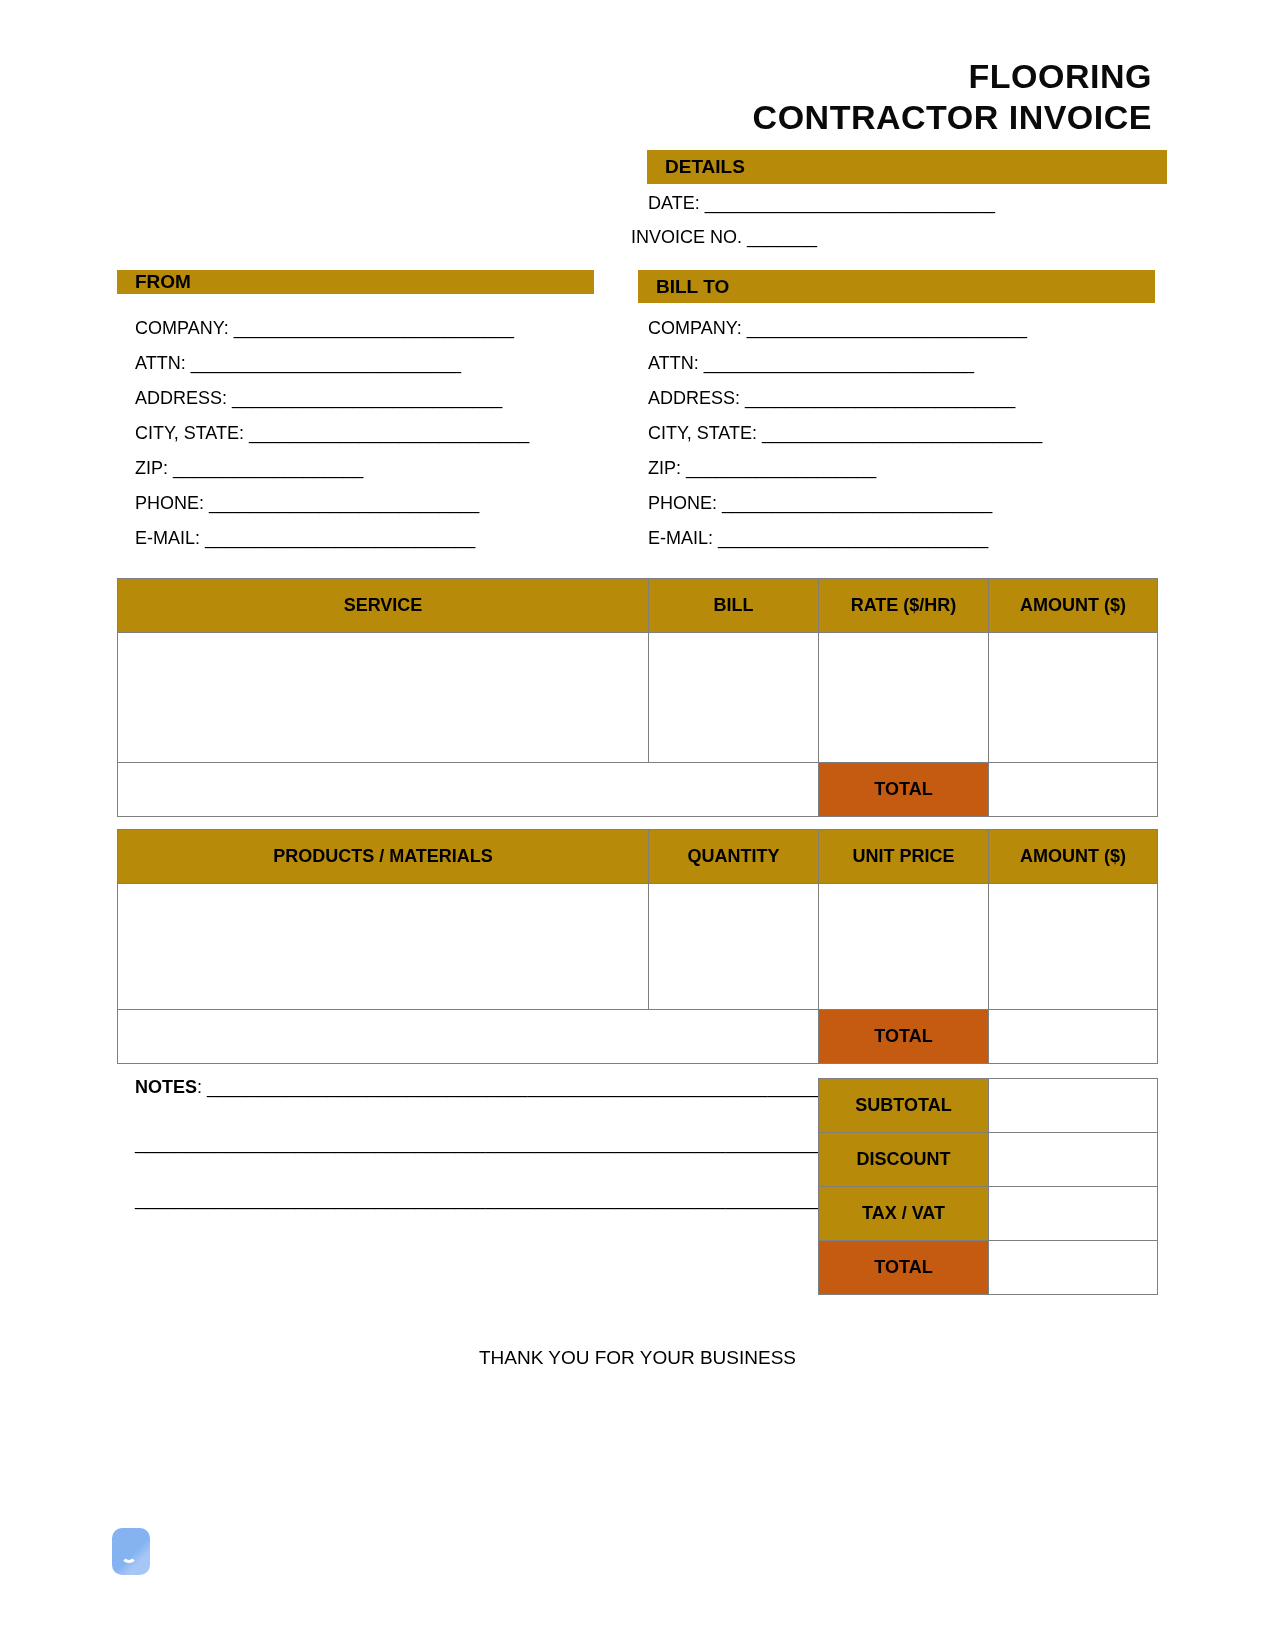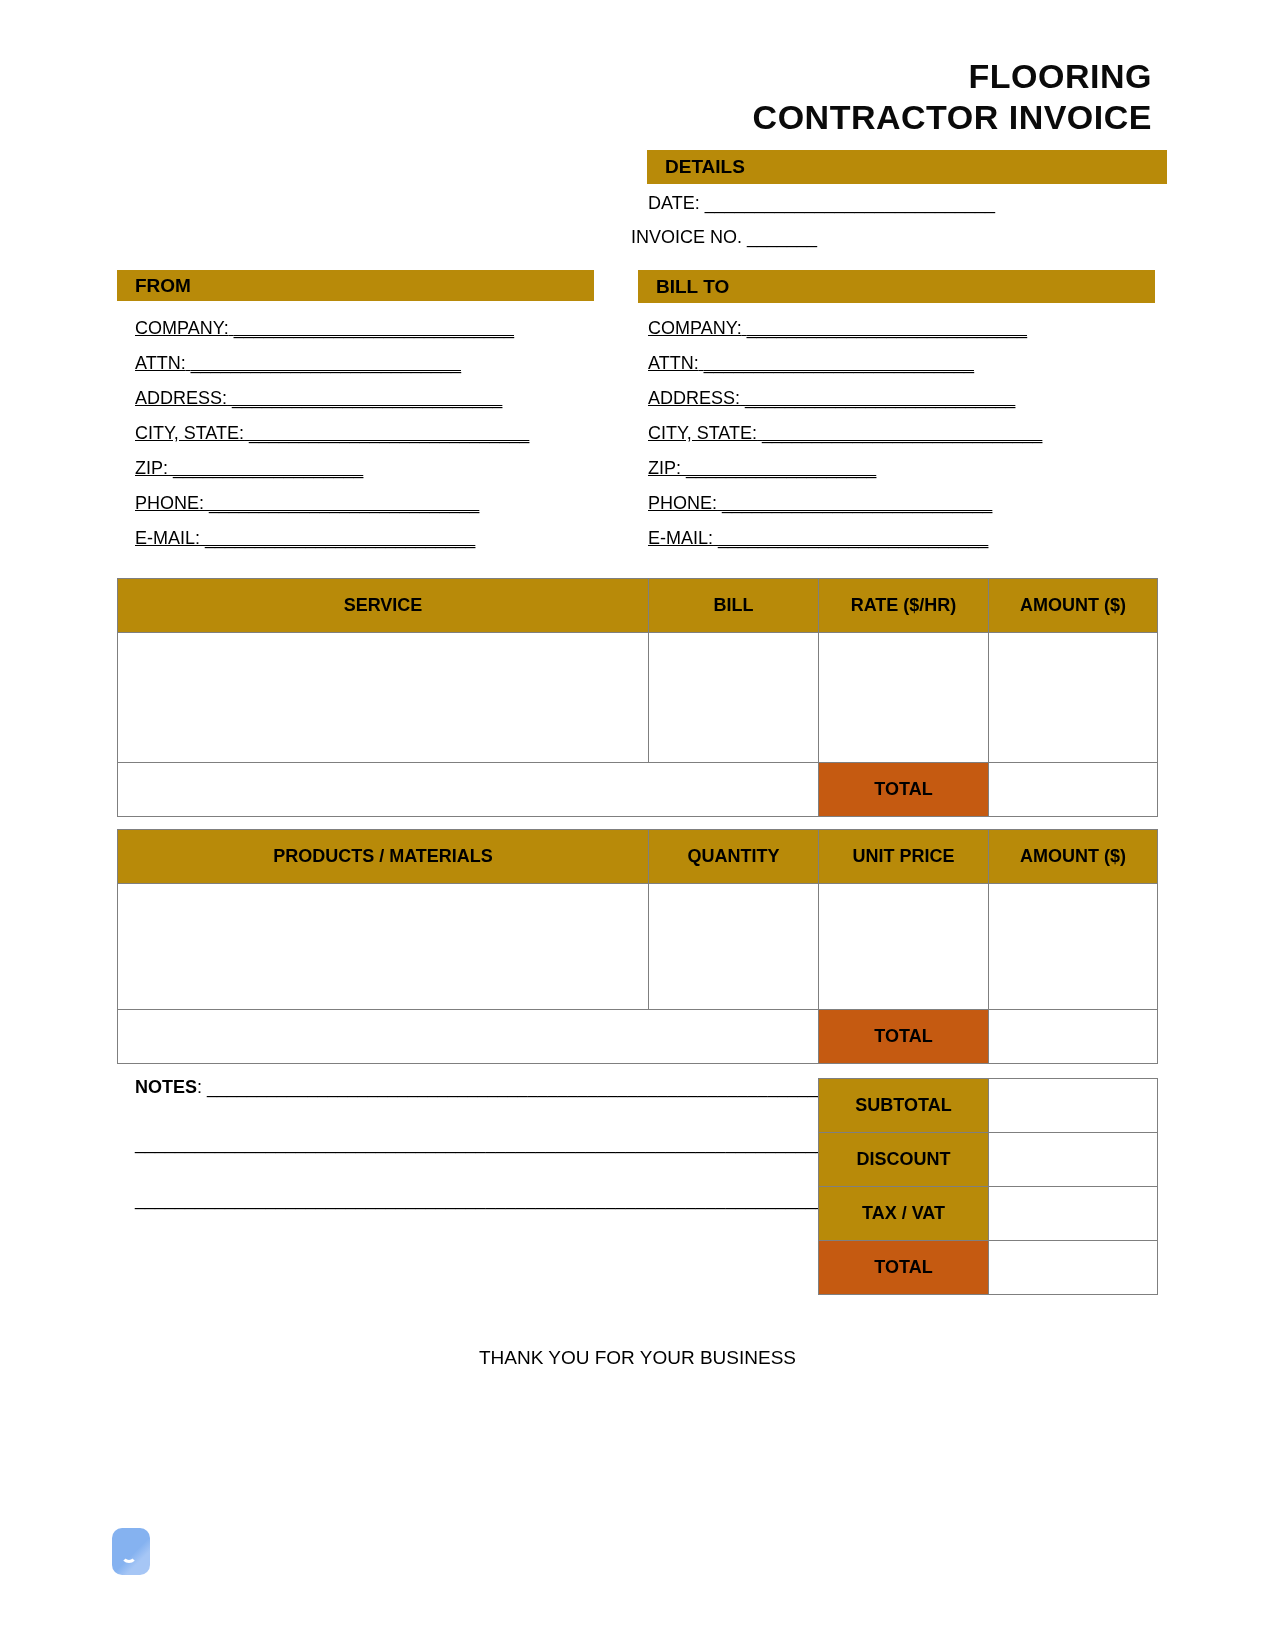--- a/index.html
+++ b/index.html
@@ -5,28 +5,28 @@
   html,body{margin:0;padding:0;background:#ffffff;}
   body{width:1275px;height:1650px;font-family:"Liberation Sans","DejaVu Sans",sans-serif;color:#000;}
   .page{position:relative;width:1275px;height:1650px;background:#fff;overflow:hidden;}
 
   .title-block{position:absolute;top:56px;right:123px;text-align:right;font-weight:bold;
                font-size:34px;line-height:41px;color:#0a0a0a;letter-spacing:.5px;}
 
   .bar{background:#B88A09;color:#000;font-weight:bold;font-size:19px;
        display:flex;align-items:center;padding-left:18px;box-sizing:border-box;}
   .details-bar{position:absolute;left:635px;top:150px;width:520px;height:34px;margin-left:12px;}
-  .from-bar{position:absolute;left:117px;top:270px;width:477px;height:31px;}
+  .from-bar{position:absolute;left:117px;top:270px;width:477px;height:24px;}
   .billto-bar{position:absolute;left:638px;top:270px;width:517px;height:33px;}
 
   .plain-line{position:absolute;font-size:18px;white-space:nowrap;}
   .date-line{left:648px;top:193px;}
   .invoice-line{left:631px;top:227px;}
 
-  .fields{position:absolute;top:311px;font-size:18px;line-height:35px;white-space:nowrap;text-decoration:underline;}
+  .fields{position:absolute;top:311px;font-size:18px;line-height:35px;white-space:nowrap;}
   .fields-from{left:135px;}
   .fields-billto{left:648px;}
 
   table.data-table{position:absolute;border-collapse:collapse;table-layout:fixed;font-size:18px;}
   table.data-table th,table.data-table td{border:1.5px solid #7F7F7F;padding:16px;box-sizing:border-box;}
   table.data-table th{background:#B88A09;font-weight:bold;text-align:center;color:#000;}
   .svc-table{left:117px;top:578px;width:1040px;}
   .prod-table{left:117px;top:829px;width:1040px;}
   .svc-table th{height:47px;}
   .prod-table th{height:48px;}

